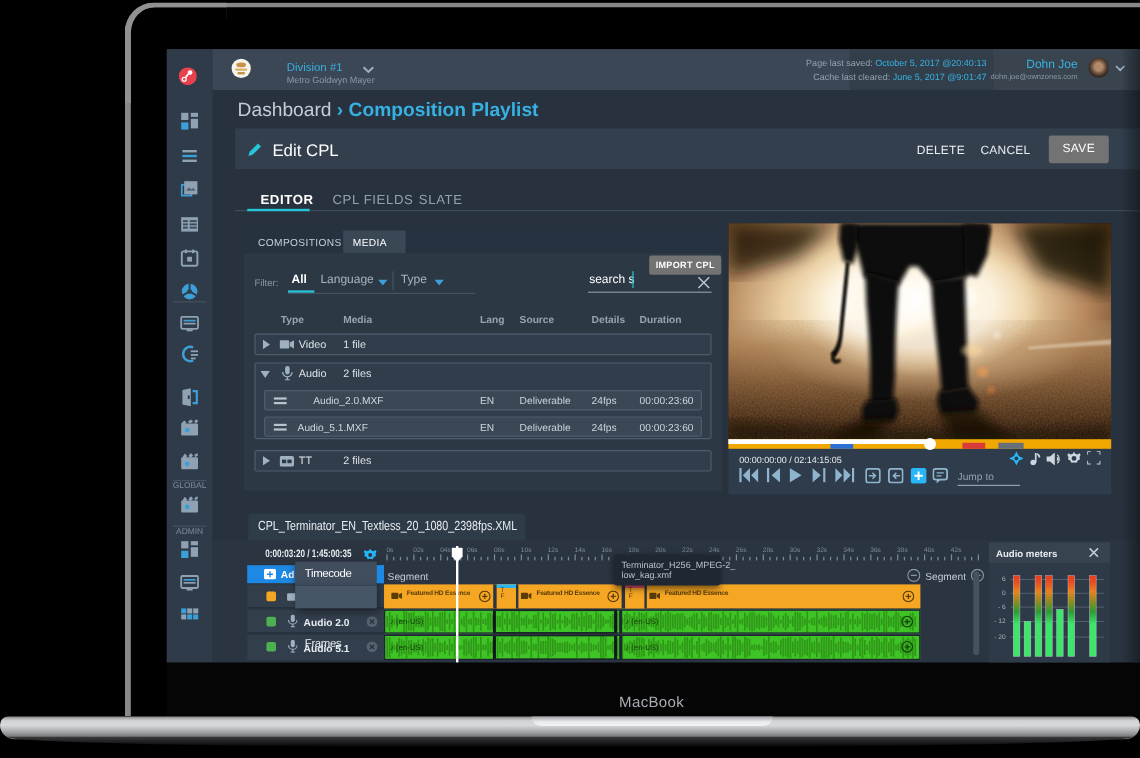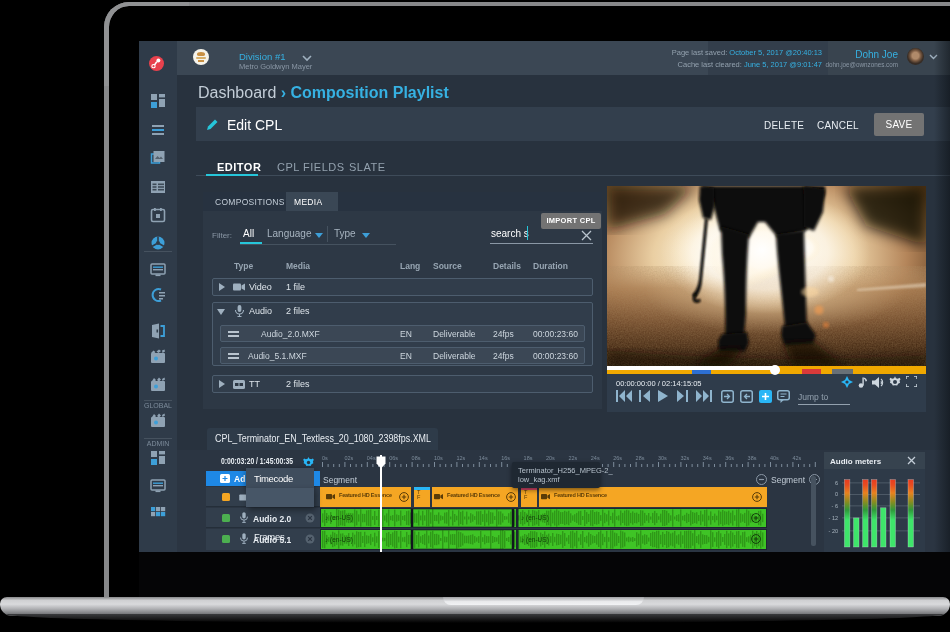--- a/index.html
+++ b/index.html
@@ -46,20 +46,21 @@
   .srt { font-size:8.5px; color:#cdd6de; }
   .ods { font-size:5.5px; font-weight:bold; color:#5a3c08; letter-spacing:-0.2px; }
   .oplus { width:10px; height:10px; }
 </style>
 </head>
 <body>
 <div id="stage">
   <div id="lid"></div>
   <div id="screen"></div>
   <div id="bezelbrand"></div>
+  <div id="brandtext">MacBook</div>
   <div id="base"></div>
   <div id="notch"></div>
   <div id="baseshadow"></div>
   <div id="ui" class="abs" style="left:0;top:0;width:950px;height:632px;">
 
     <div id="sidebar">
       <svg class="abs" style="left:10px;top:15px" width="15" height="15" viewBox="0 0 20 20">
         <circle cx="10" cy="10" r="10" fill="#e8414d"></circle>
         <path d="M4.5 13.5 C7 12.5 9 10.5 10.5 7.5" stroke="#fff" stroke-width="2" fill="none"></path>
         <circle cx="12.5" cy="6" r="2.6" fill="#fff"></circle>
@@ -200,21 +201,21 @@
     <div class="abs" style="left:206px;top:174px;width:52px;height:2px;background:#26c6da;"></div>
 
     <div class="abs" style="left:203px;top:192px;width:399px;height:217px;background:#2d3845;"></div>
     <div class="abs" style="left:203px;top:192px;width:399px;height:19px;background:#273240;"></div>
     <div class="abs" style="left:286px;top:192px;width:52px;height:19px;background:#3a4755;"></div>
     <div class="abs" style="left:215px;top:197px;font-size:8.5px;color:#c3cdd7;letter-spacing:0.3px;">COMPOSITIONS</div>
     <div class="abs" style="left:294px;top:197px;font-size:8.5px;color:#fff;letter-spacing:0.3px;">MEDIA</div>
     <div class="abs blue-btn" style="left:541px;top:194px;width:60px;height:16px;font-size:7.5px;line-height:15px;font-weight:bold;letter-spacing:0.3px;margin-top:19px;">IMPORT CPL</div>
 
     <div class="abs" style="left:212px;top:231px;font-size:8px;color:#8a97a5;">Filter:</div>
-    <div class="abs" style="left:243px;top:228px;font-size:10px;font-weight:normal;color:#fff;text-align:right;">All</div>
+    <div class="abs" style="left:243px;top:228px;font-size:10px;font-weight:bold;color:#fff;text-align:right;">All</div>
     <div class="abs" style="left:240px;top:242px;width:22px;height:2px;background:#26c6da;"></div>
     <div class="abs" style="left:240px;top:244px;width:156px;height:1px;background:#45525f;"></div>
     <div class="abs" style="left:267px;top:228px;font-size:10px;color:#a7b4c0;">Language</div>
     <svg class="abs" style="left:315px;top:233px" width="8" height="5" viewBox="0 0 8 5">
         <path d="M0 0 h8 l-4 5z" fill="#3d9fd8"></path>
       </svg>
     <div class="abs" style="left:327px;top:226px;width:1px;height:16px;background:#45525f;"></div>
     <div class="abs" style="left:334px;top:228px;font-size:10px;color:#a7b4c0;">Type</div>
     <svg class="abs" style="left:362px;top:233px" width="8" height="5" viewBox="0 0 8 5">
         <path d="M0 0 h8 l-4 5z" fill="#3d9fd8"></path>

